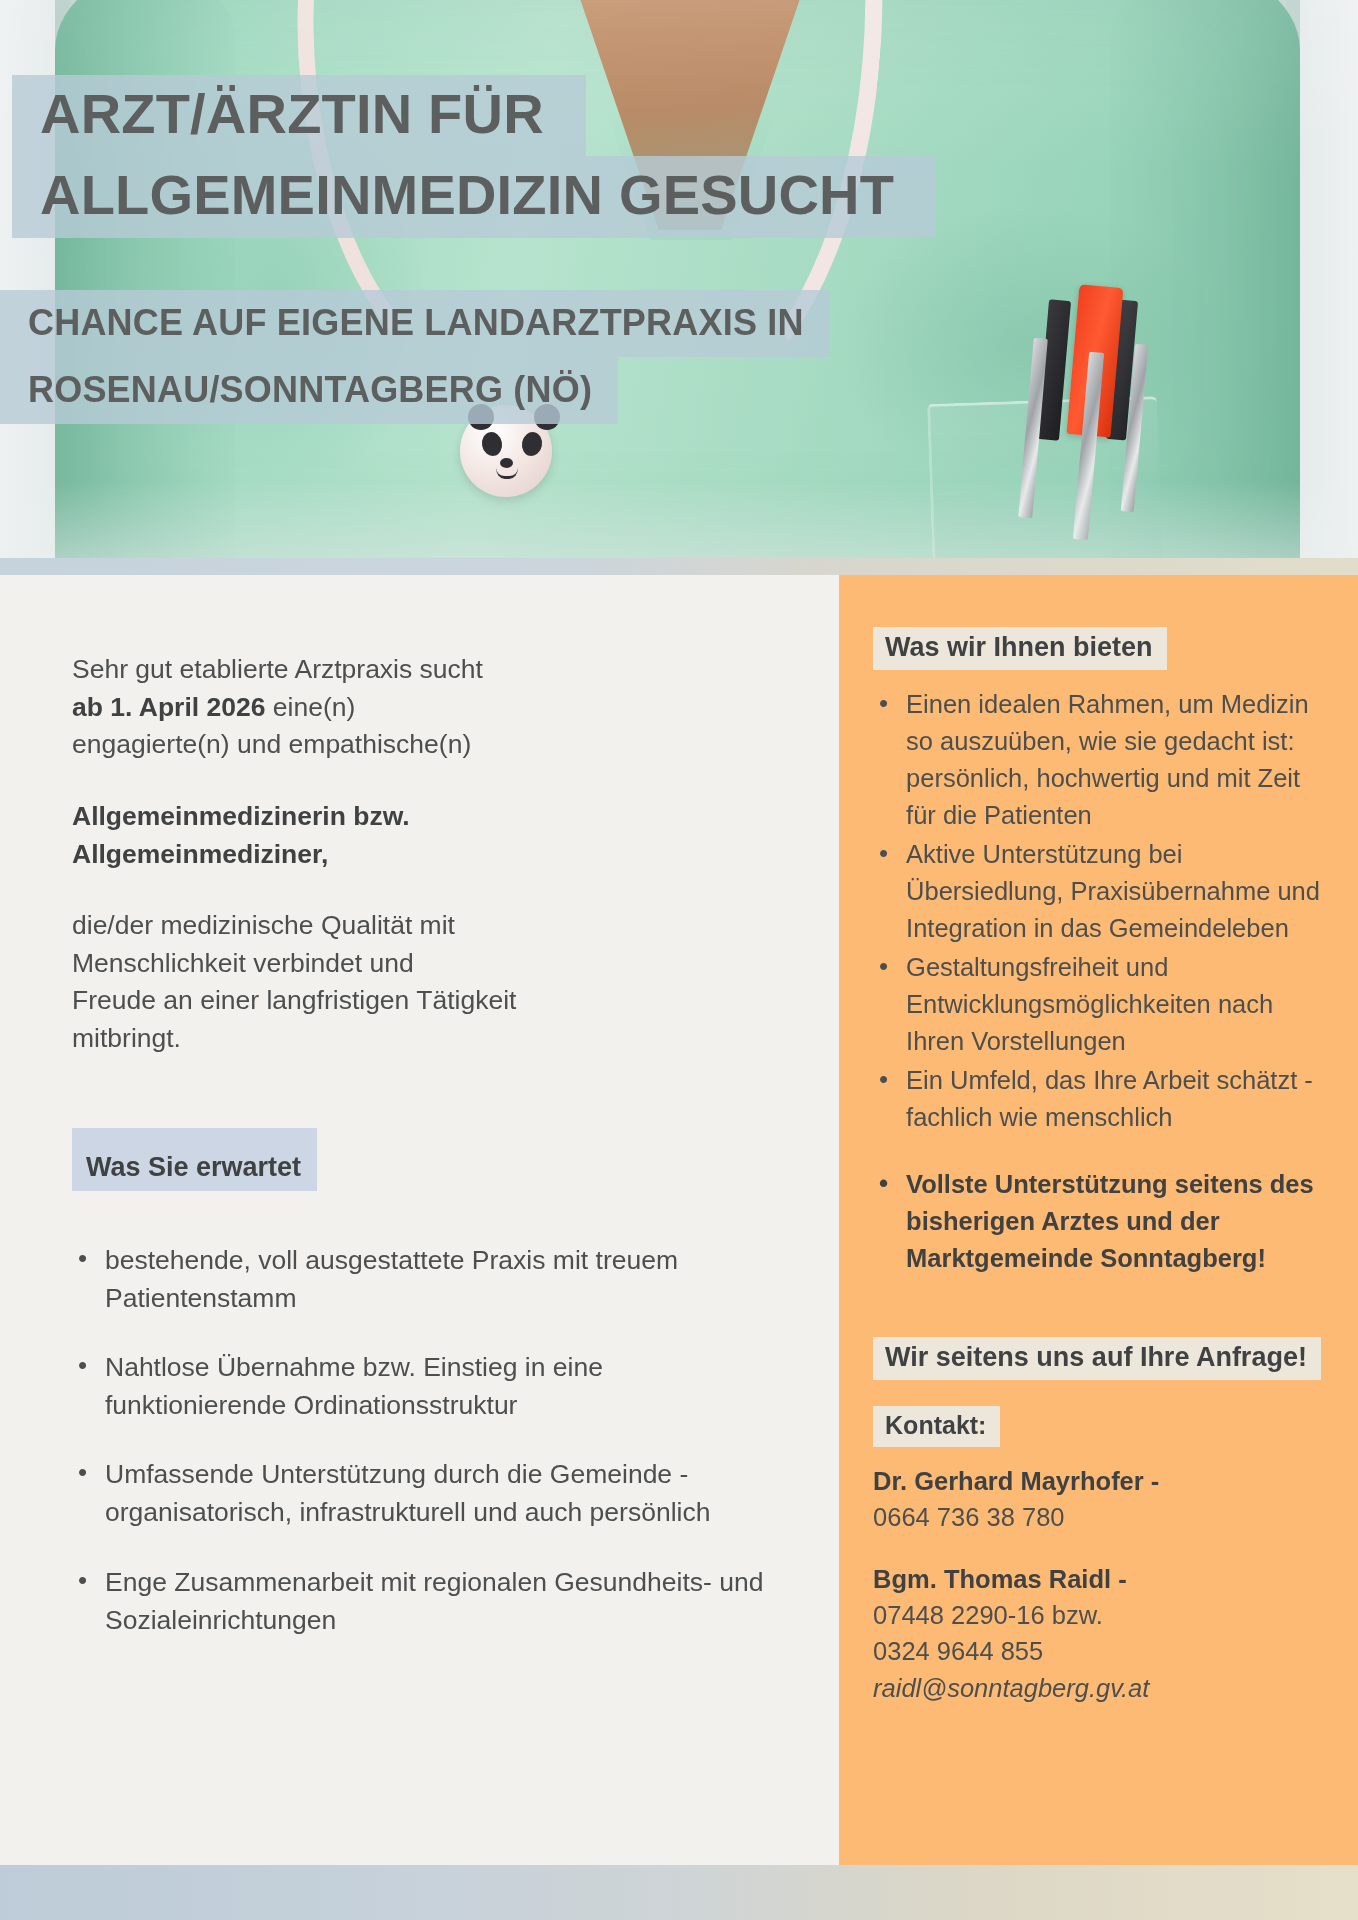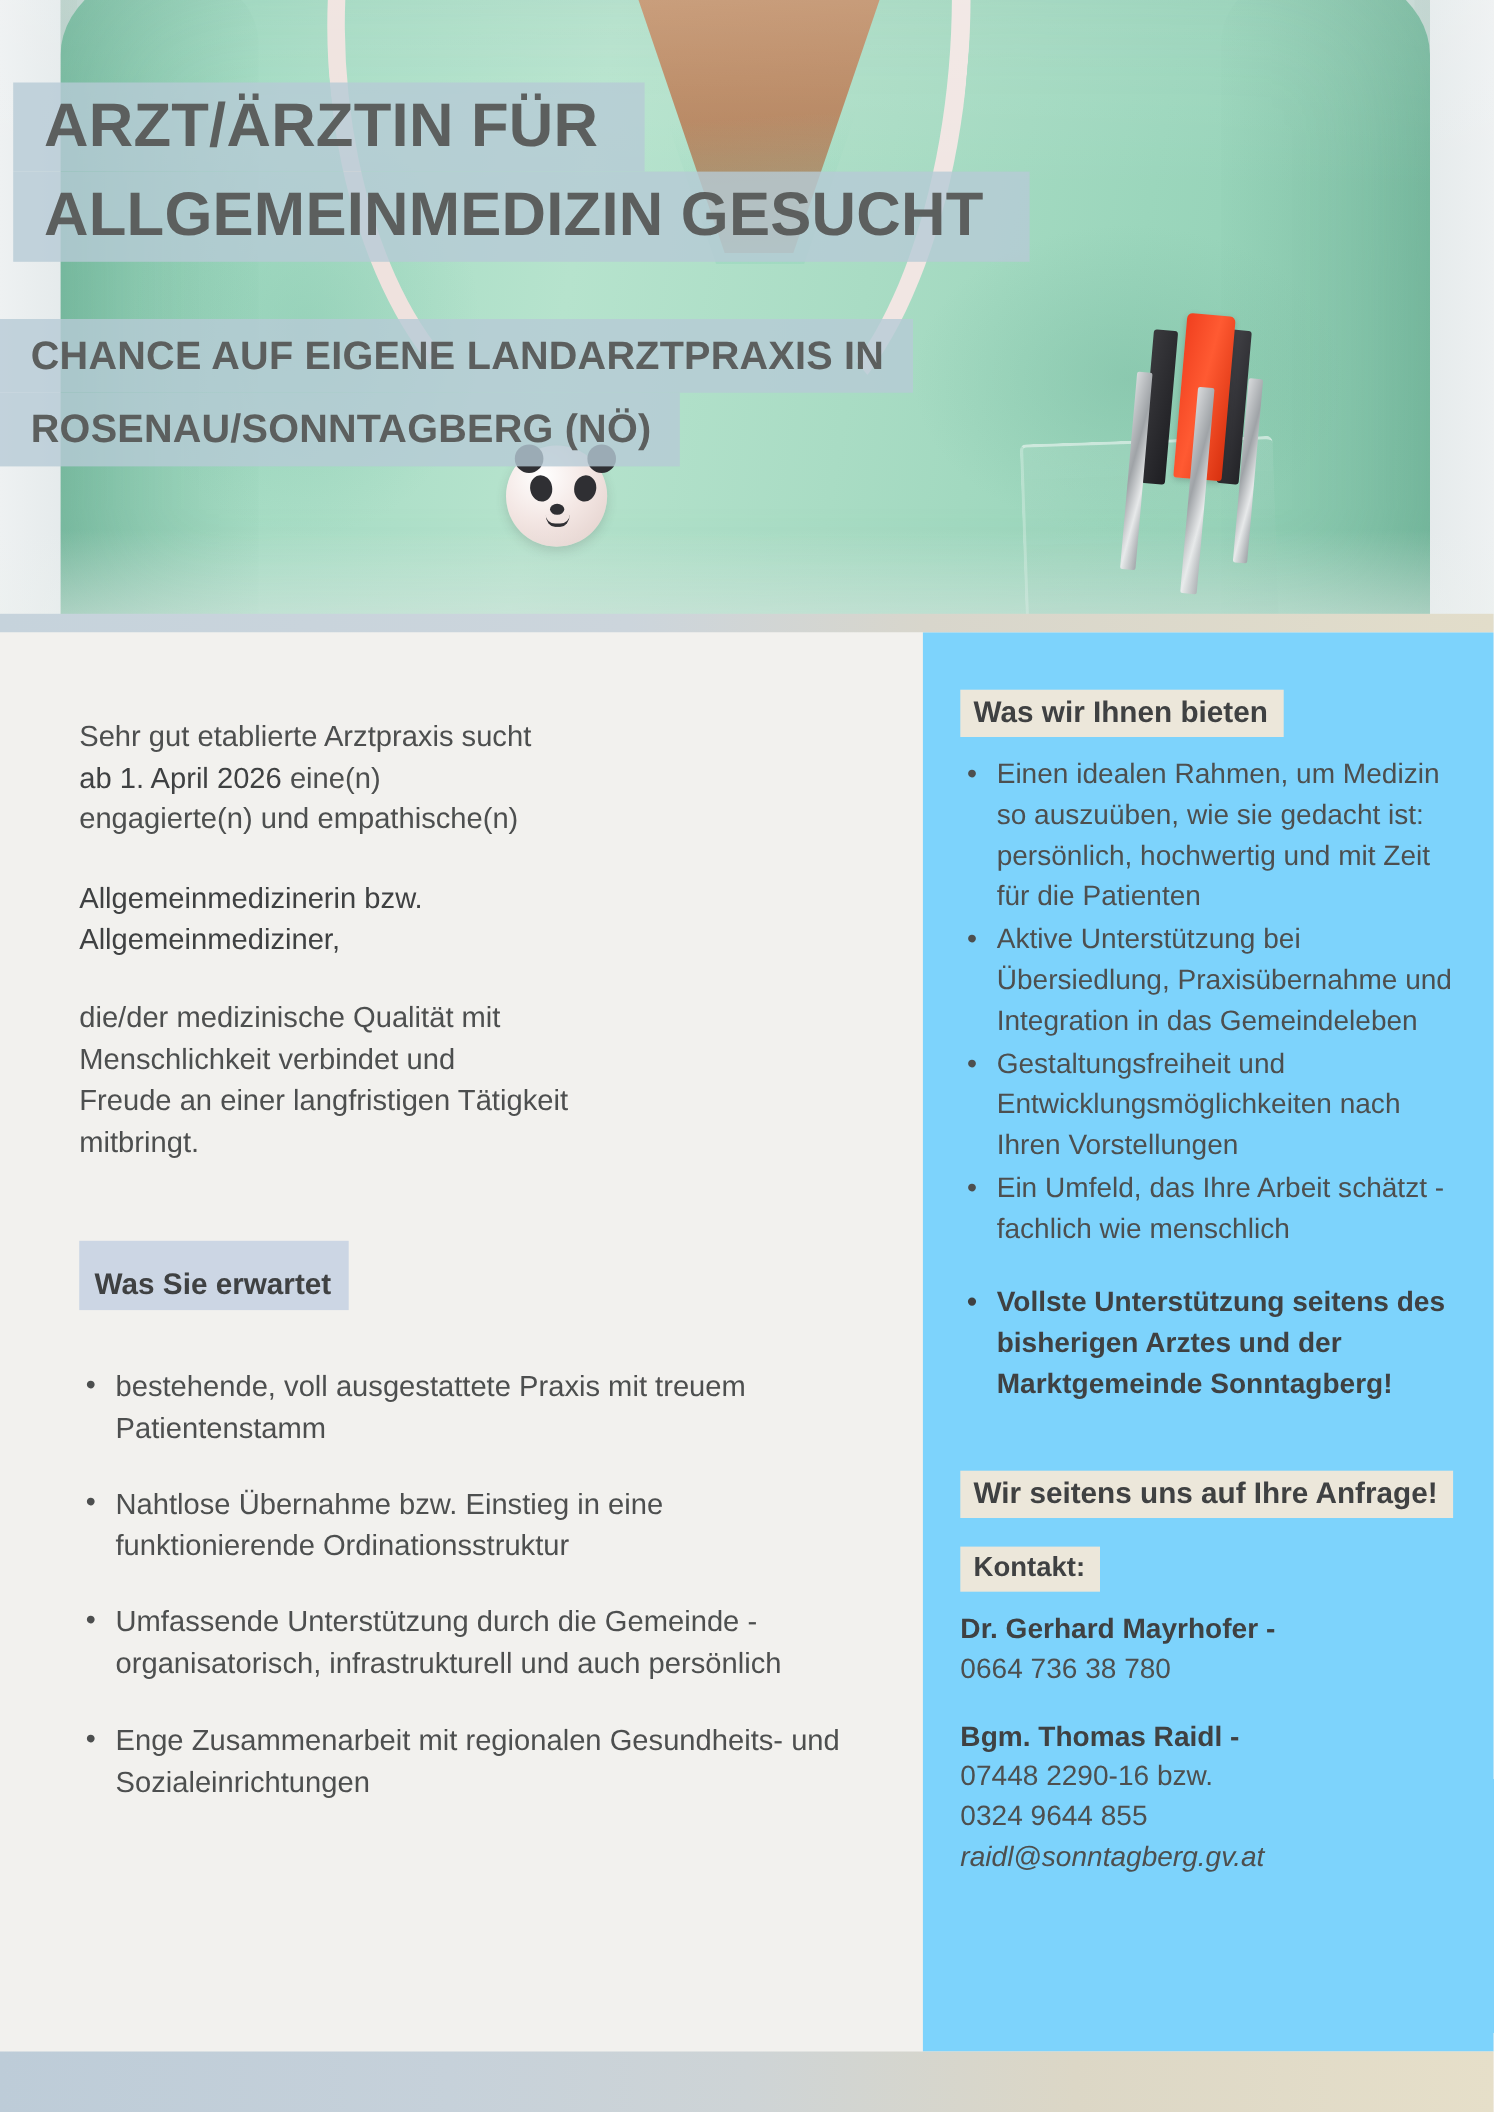--- a/index.html
+++ b/index.html
@@ -247,30 +247,30 @@
     height: 1290px;
     display: flex;
   }
   .col-left {
     width: 916px;
     background: #f2f1ee;
     padding: 76px 60px 0 72px;
   }
   .col-right {
     width: 568px;
-    background: #7dd3fc;
+    background: #fdba74;
     padding: 52px 34px 0 34px;
   }
 
   .p-text {
     font-size: 26.5px;
     line-height: 1.42;
     color: #4d4f4f;
   }
-  .p-text b { color: #3f4142; font-weight: 400; }
+  .p-text b { color: #3f4142; font-weight: 700; }
   .gap-lg { height: 34px; }
   .gap-md { height: 26px; }
   .gap-sm { height: 16px; }
 
   .hl-blue {
     display: inline-block;
     background: #ccd6e4;
     color: #3f4142;
     font-weight: 700;
     font-size: 27px;

